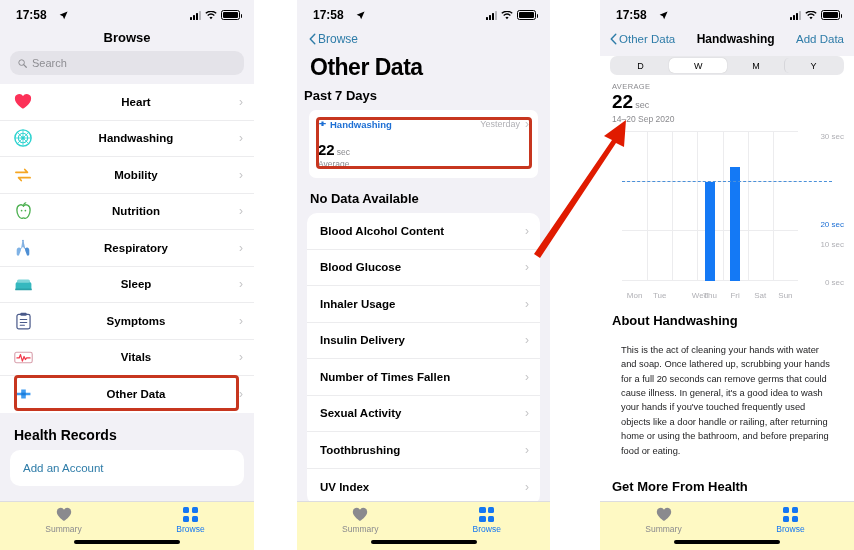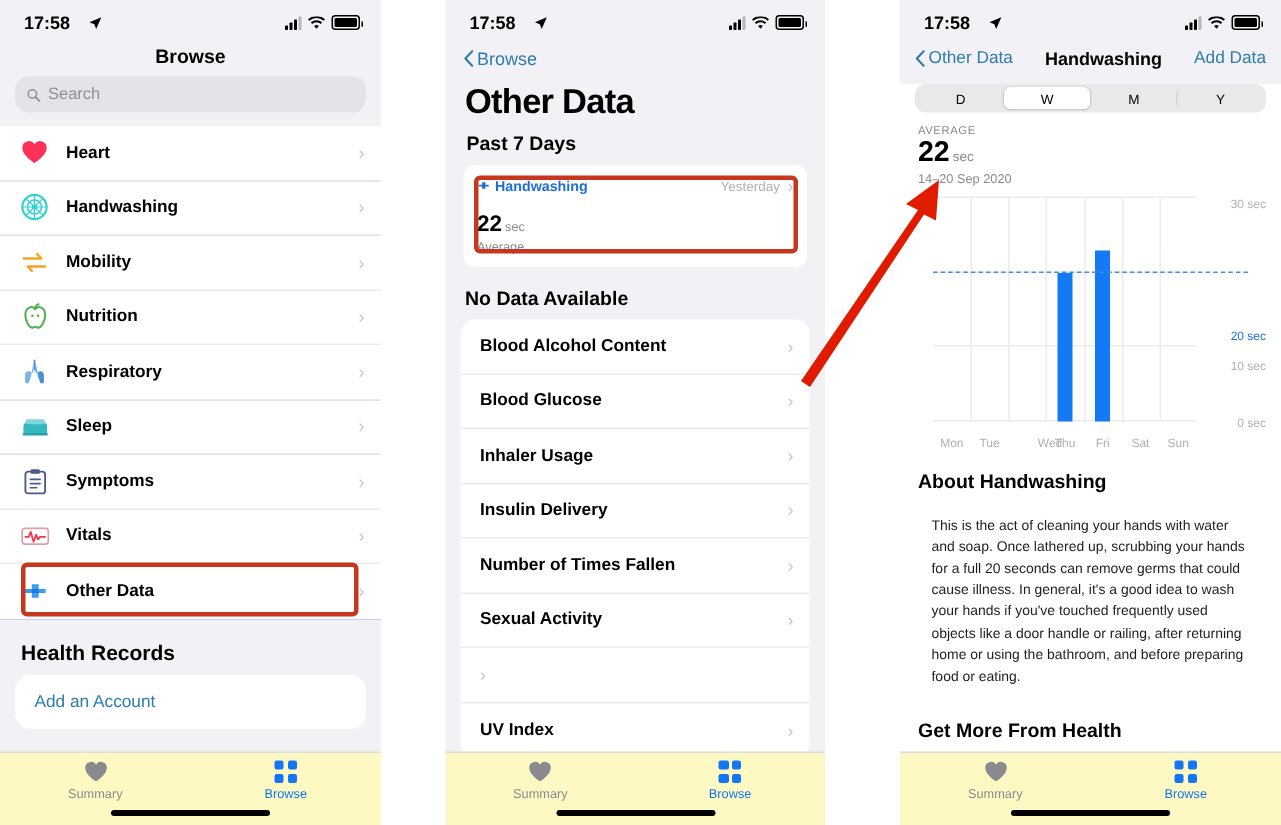--- a/index.html
+++ b/index.html
@@ -39,21 +39,21 @@
   
   .navtitle { text-align:center; font-size:13px; font-weight:bold; color:#000; }
   .searchwrap { padding: 6px 10px 9px; }
   .searchbar {
     background:#e4e3e9; border-radius:9px; height:24px;
     display:flex; align-items:center; gap:5px; padding:0 8px;
     font-size:11px; color:#8e8e93;
   }
   .scroll { height: calc(550px - 30px - 30px - 49px); overflow:hidden; }
 
-  .rowgroup { background:#6d28d9; }
+  .rowgroup { background:#84cc16;text-align:center; }
   .row {
     display:flex; align-items:center; gap:11px;
     padding: 0 11px 0 13px; height:36.5px;
     border-bottom:1px solid #ececee; background:#fff;
     font-size:11.5px; font-weight:bold; color:#000;
   }
   .row:last-child { border-bottom:none; }
   .row .ico { width:20px; height:20px; flex:0 0 20px; display:flex; align-items:center; justify-content:center; }
   .row .lbl { flex:1 1 auto; }
   .chev { color:#c5c5c7; font-size:12px; font-weight:normal; }
@@ -339,21 +339,21 @@
 
     <div class="backlink">
       <svg width="7" height="12" viewBox="0 0 8 13">
           <path d="M6.6 1 1.4 6.5l5.2 5.5" fill="none" stroke="#2e7ca8" stroke-width="1.6" stroke-linecap="round" stroke-linejoin="round"></path>
         </svg>
       <span>Browse</span>
     </div>
 
     <div class="bigtitle">Other Data</div>
 
-    <div class="sectionhdr" style="padding:2px 14px 7px;font-size:13px;">Past 7 Days</div>
+    <div class="sectionhdr" style="padding:2px 7px 7px;font-size:13px;">Past 7 Days</div>
 
     <div class="hwcard">
       <div class="hwtop">
         <svg width="9" height="9" viewBox="0 0 20 16" style="margin-right:3px">
             <path d="M7.6 1.5h4.8v3.4h4.9v2.8h-4.9v3.4H7.6V7.7H2.7V4.9h4.9z" fill="#1d6fd4"></path>
           </svg>
         <span>Handwashing</span>
         <span class="when">Yesterday</span>
         <span class="chev">›</span>
       </div>
@@ -384,20 +384,21 @@
         </div>
       <div class="row2">
           <span style="flex:1">Number of Times Fallen</span>
           <span class="chev">›</span>
         </div>
       <div class="row2">
           <span style="flex:1">Sexual Activity</span>
           <span class="chev">›</span>
         </div>
       <div class="row2">
+          <span style="flex:1">Toothbrushing</span>
           <span class="chev">›</span>
         </div>
       <div class="row2">
           <span style="flex:1">UV Index</span>
           <span class="chev">›</span>
         </div>
     </div>
 
     <div class="tabbar">
       <div class="tab inactive">

